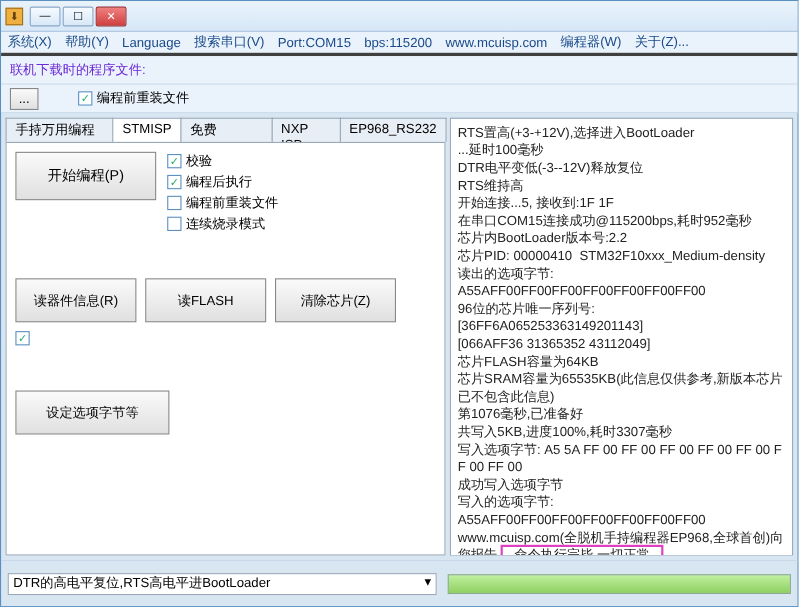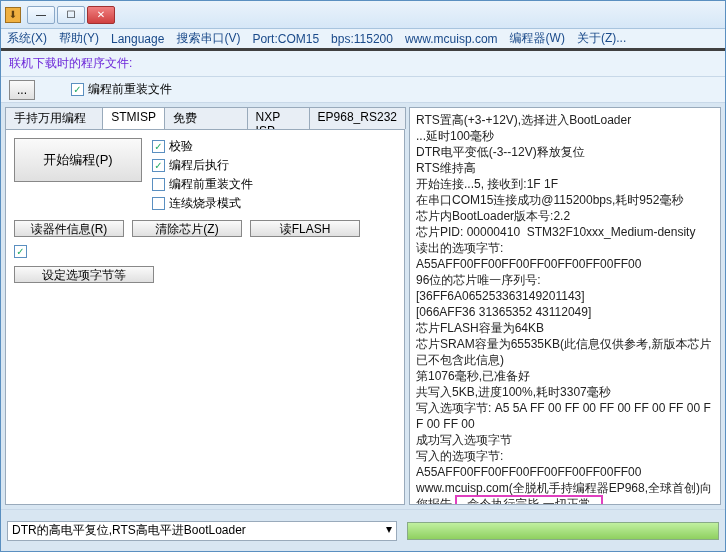--- a/index.html
+++ b/index.html
@@ -31,21 +31,21 @@
 .tab { padding: 2px 8px; border: 1px solid #9ab; background: #e8eef5; cursor: pointer; border-bottom: none; margin-right: -1px; }
 .tab.active { background: #fff; }
 .tab-body { flex: 1; border: 1px solid #9ab; background: #fff; padding: 8px; display: flex; flex-direction: column; gap: 8px; }
 
 .opt-row { display: flex; gap: 10px; align-items: flex-start; }
 .big-btn { width: 128px; height: 44px; border: 1px solid #888; background: linear-gradient(#fafafa, #e0e0e0); cursor: pointer; font-size: 13px; }
 .opts { display: flex; flex-direction: column; gap: 2px; }
 .opt { display: flex; align-items: center; gap: 4px; }
 
 .small-btns { display: flex; gap: 8px; }
-.sm-btn { width: 110px; height: 17px; border: 1px solid #888; background: linear-gradient(#fafafa, #e0e0e0); cursor: pointer; }
+.sm-btn { width: 110px; height: 40px; border: 1px solid #888; background: linear-gradient(#fafafa, #e0e0e0); cursor: pointer; margin-top: 33px; }
 
 .section-label { color: #222; margin-top: 4px; }
 
 .right-pane { flex: 1; display: flex; flex-direction: column; }
 .log-box { flex: 1; border: 1px solid #9ab; background: #fff; padding: 4px 6px; overflow-y: auto; font-family: "SimSun", monospace; font-size: 12px; line-height: 16px; white-space: pre-wrap; word-break: break-all; color: #222; }
 .log-box .highlight { background: #fff; border: 2px solid #e040c0; padding: 0 10px; }
 
 .footer { height: 42px; display: flex; align-items: center; padding: 2px 6px; gap: 6px; border-top: 1px solid #c8d8e8; }
 .footer select, .combo { height: 20px; border: 1px solid #9ab; background: #fff; padding: 0 4px; width: 390px; }
 .progress { flex: 1; height: 18px; border: 1px solid #8a8; background: linear-gradient(#c0f0a0, #8fd060); margin-left: 4px; }
@@ -117,22 +117,22 @@
                 <span>编程前重装文件</span>
               </div>
             <div class="opt">
                 <span class="chk"></span>
                 <span>连续烧录模式</span>
               </div>
           </div>
         </div>
         <div class="small-btns">
           <button class="sm-btn">读器件信息(R)</button>
+          <button class="sm-btn">读FLASH</button>
           <button class="sm-btn">清除芯片(Z)</button>
-          <button class="sm-btn">读FLASH</button>
         </div>
         <div class="opt">
             <span class="chk">✓</span>
           </div>
         <div class="small-btns">
           <button class="sm-btn" style="width:140px">设定选项字节等</button>
         </div>
       </div>
     </div>
 

